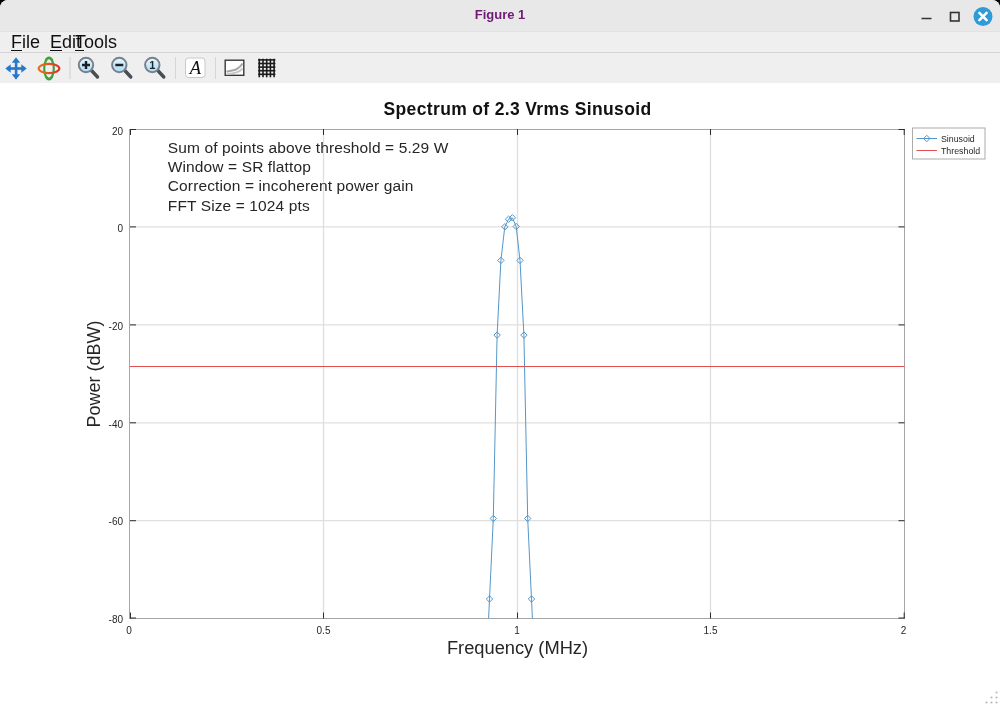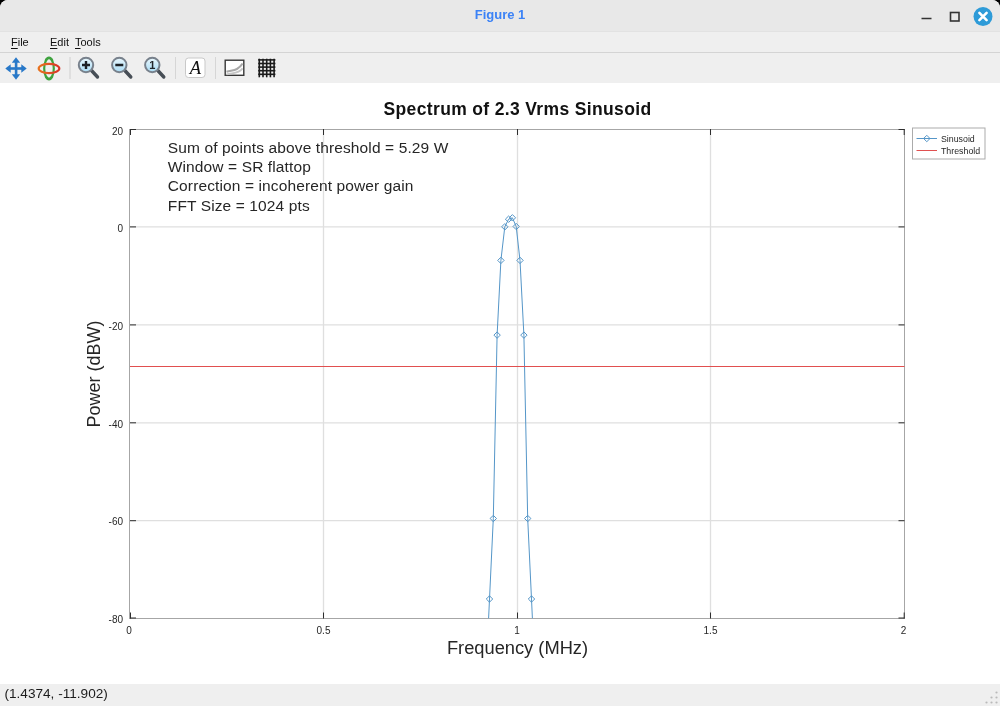--- a/index.html
+++ b/index.html
@@ -1,41 +1,38 @@
 <!DOCTYPE html>
 <html><head>
 <meta charset="utf-8">
 <style>
   html,body{margin:0;padding:0;}
   body{width:1000px;height:706px;background:#000;font-family:"Liberation Sans",sans-serif;overflow:hidden;position:relative;}
   .win{position:absolute;left:0;top:0;width:1000px;height:706px;border-radius:8px 8px 0 0;overflow:hidden;background:#fff;}
   .titlebar{position:absolute;left:0;top:0;width:1000px;height:32px;background:#e8e8e8;border-bottom:1px solid #e2e2e2;box-sizing:border-box;}
-  .title{position:absolute;left:0;top:0;width:1000px;text-align:center;font-size:13px;font-weight:bold;color:#3b82f6;line-height:30px;}
+  .title{position:absolute;left:0;top:0;width:1000px;text-align:center;font-size:13px;font-weight:bold;color:#701a75;line-height:30px;}
   .menubar{position:absolute;left:0;top:32px;width:1000px;height:21px;background:#efefef;border-bottom:1px solid #d4d4d4;box-sizing:border-box;}
-  .menu{position:absolute;top:0;height:20px;font-size:11px;color:#101010;line-height:21px;}
+  .menu{position:absolute;top:0;height:20px;font-size:18px;color:#101010;line-height:21px;}
   .toolbar{position:absolute;left:0;top:53px;width:1000px;height:30px;background:#efefef;}
   .statusbar{position:absolute;left:0;top:684px;width:1000px;height:22px;background:#efefef;}
   .status{position:absolute;left:4.5px;top:0;font-size:13.6px;color:#1c1c1c;line-height:19.5px;}
   svg{position:absolute;left:0;top:0;}
   u{text-decoration:underline;text-underline-offset:2px;}
 </style>
 </head>
 <body>
 <div class="win">
   <div class="titlebar"></div>
   <div class="title">Figure 1</div>
   <div class="menubar">
     <span class="menu" style="left:11px"><u>F</u>ile</span>
     <span class="menu" style="left:50px"><u>E</u>dit</span>
     <span class="menu" style="left:75px"><u>T</u>ools</span>
   </div>
   <div class="toolbar"></div>
-  <div class="statusbar">
-      <span class="status">(1.4374, -11.902)</span>
-    </div>
   <svg width="1000" height="706" viewBox="0 0 1000 706">
 
     <line x1="921.5" y1="18.5" x2="931.5" y2="18.5" stroke="#333" stroke-width="1.6"></line>
     <rect x="950.5" y="12.5" width="8.5" height="8.5" fill="none" stroke="#333" stroke-width="1.6"></rect>
     <circle cx="983" cy="16.5" r="9.5" fill="#2e9bd8"></circle>
     <path d="M979.4 12.9 L986.6 20.1 M986.6 12.9 L979.4 20.1" stroke="#fff" stroke-width="2.6" stroke-linecap="round"></path>
 
     <g fill="#2878c8">
       <rect x="14.8" y="61.5" width="2.6" height="14"></rect>
       <rect x="9" y="67.2" width="14" height="2.6"></rect>

